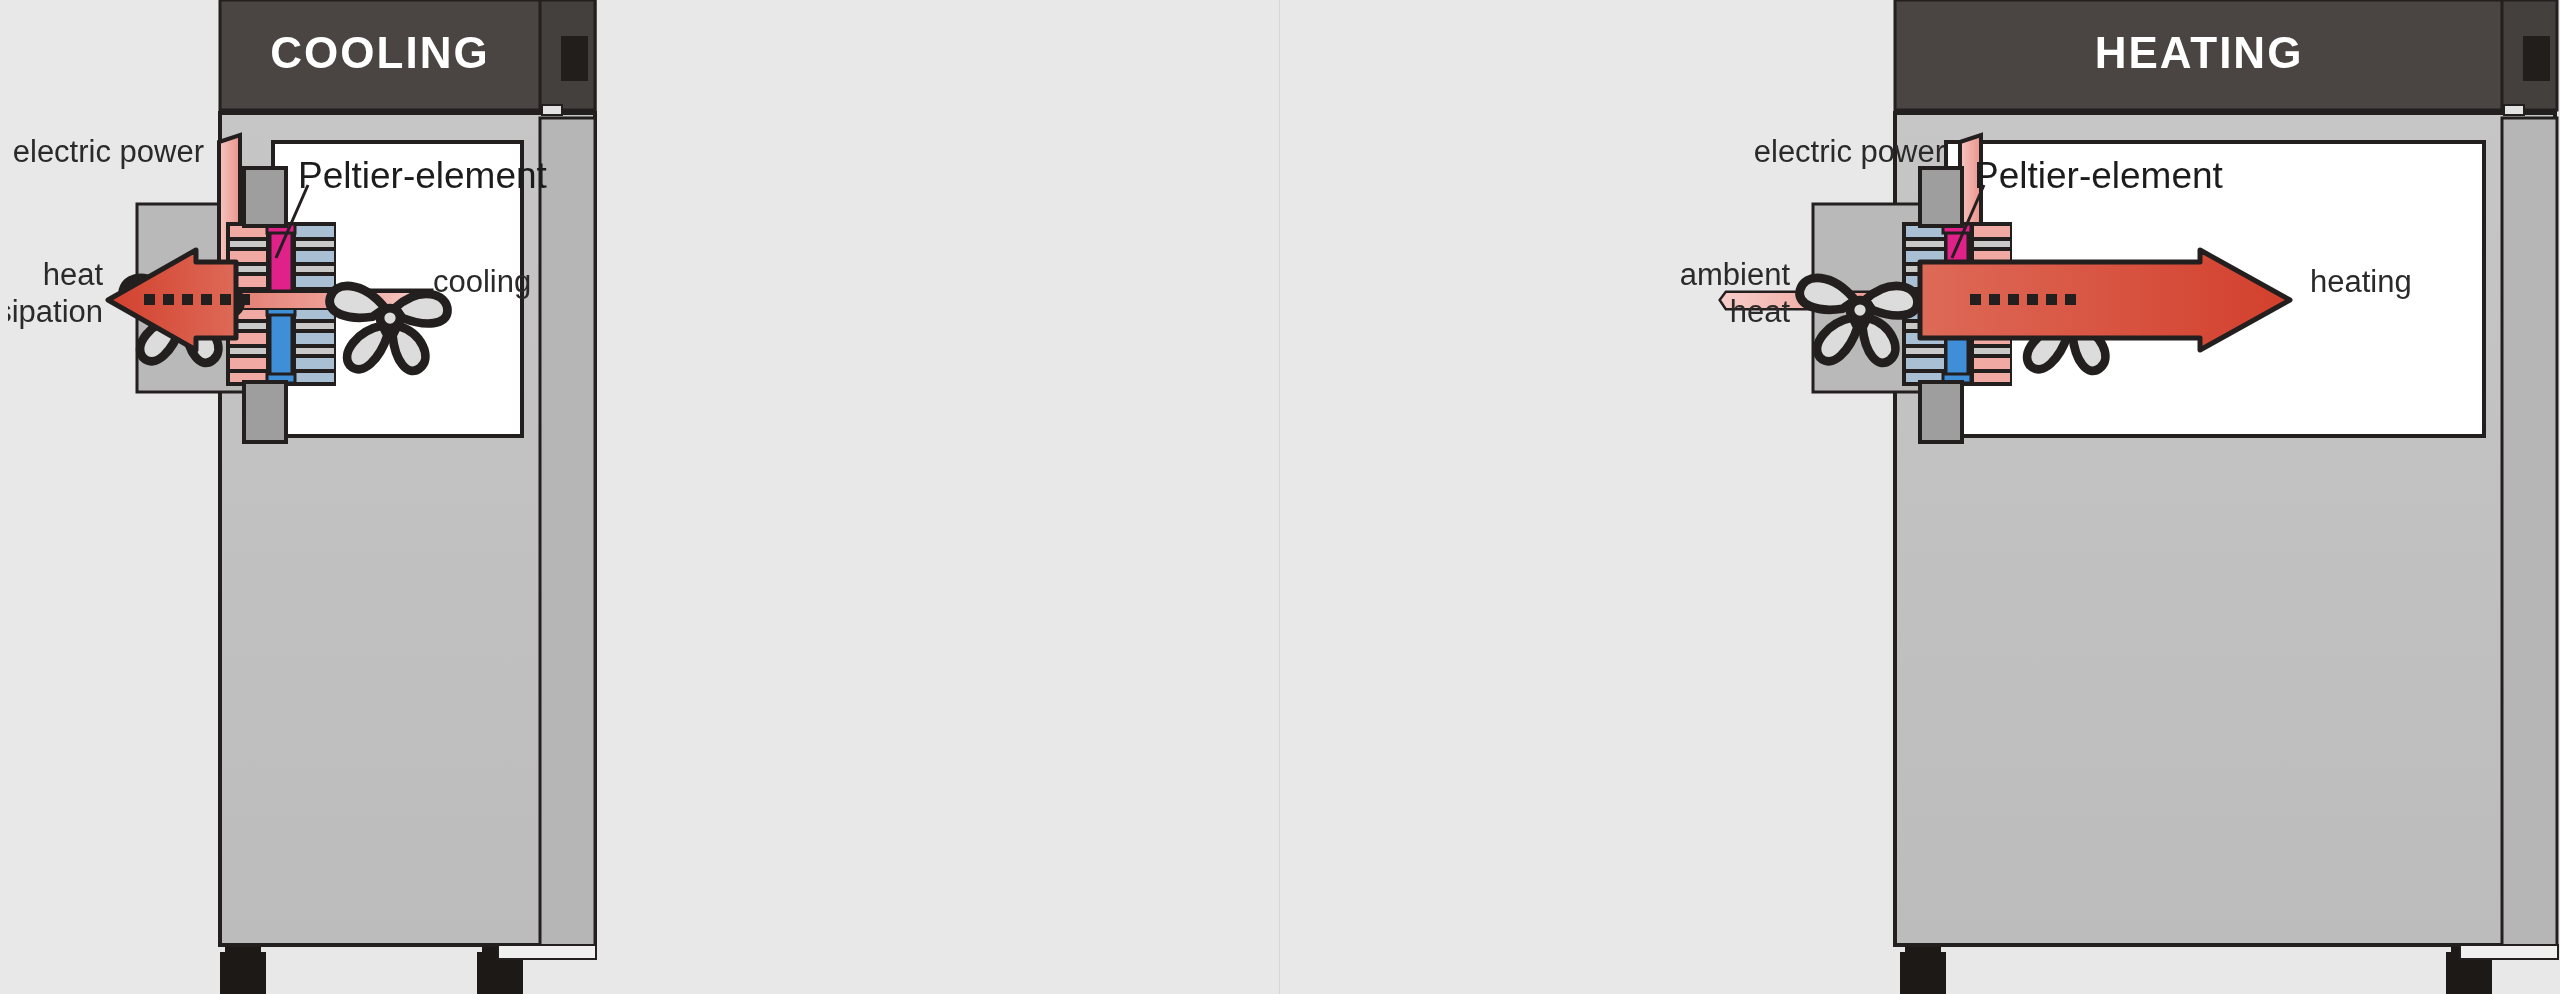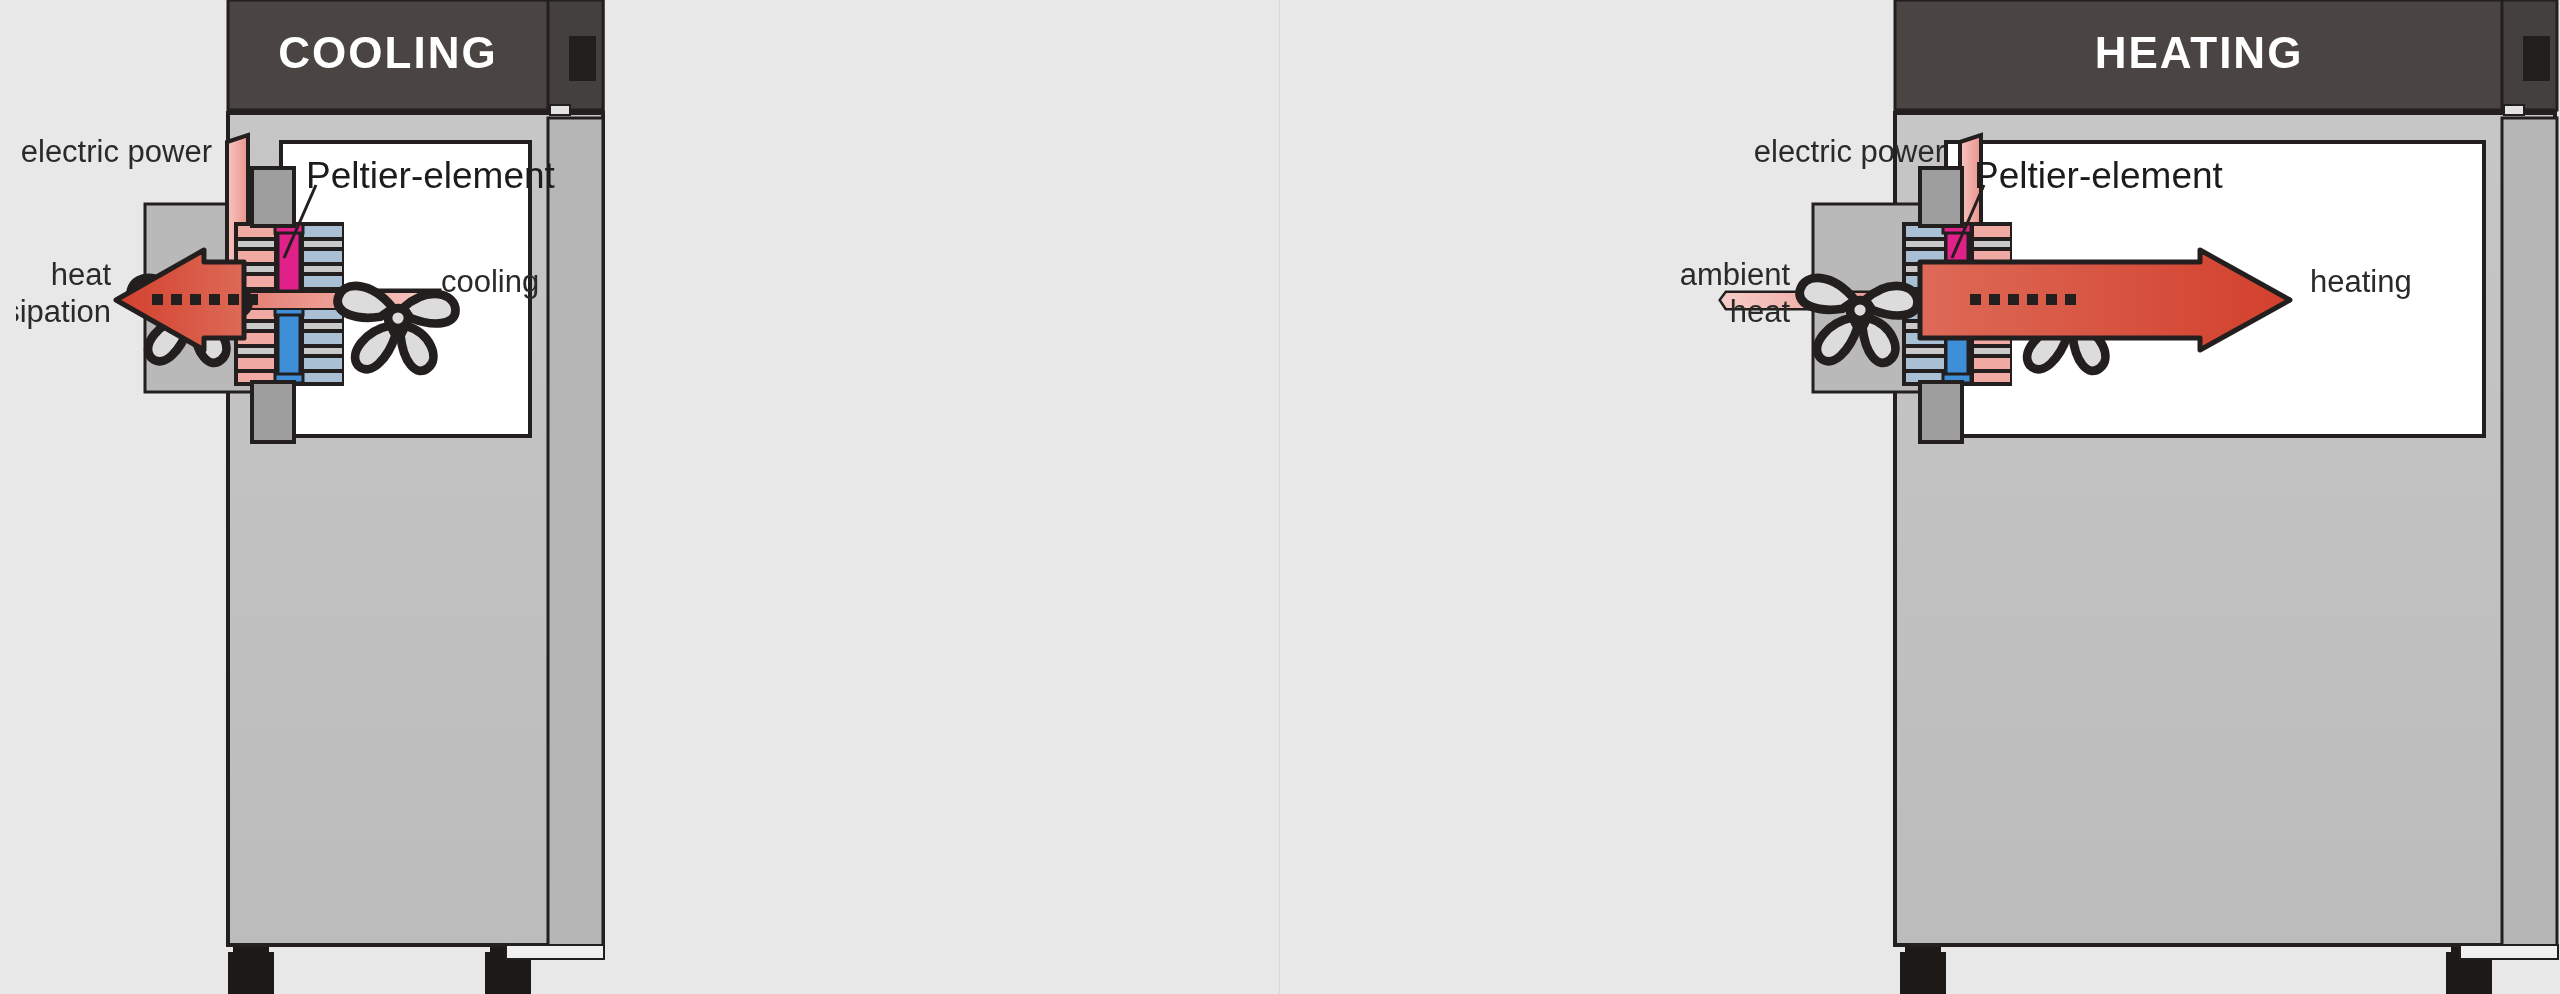--- a/index.html
+++ b/index.html
@@ -19,21 +19,21 @@
     width: 2560px;
     height: 994px;
     background: #e8e8e8;
   }
   .panel {
     position: absolute;
     top: 0;
     width: 1280px;
     height: 994px;
   }
-  #panel-cooling { left: 16px; }
+  #panel-cooling { left: 8px; }
   #panel-heating { left: 1280px; }
   .panel-svg {
     position: absolute;
     left: 0;
     top: 0;
     width: 1280px;
     height: 994px;
     display: block;
   }
   .divider {

